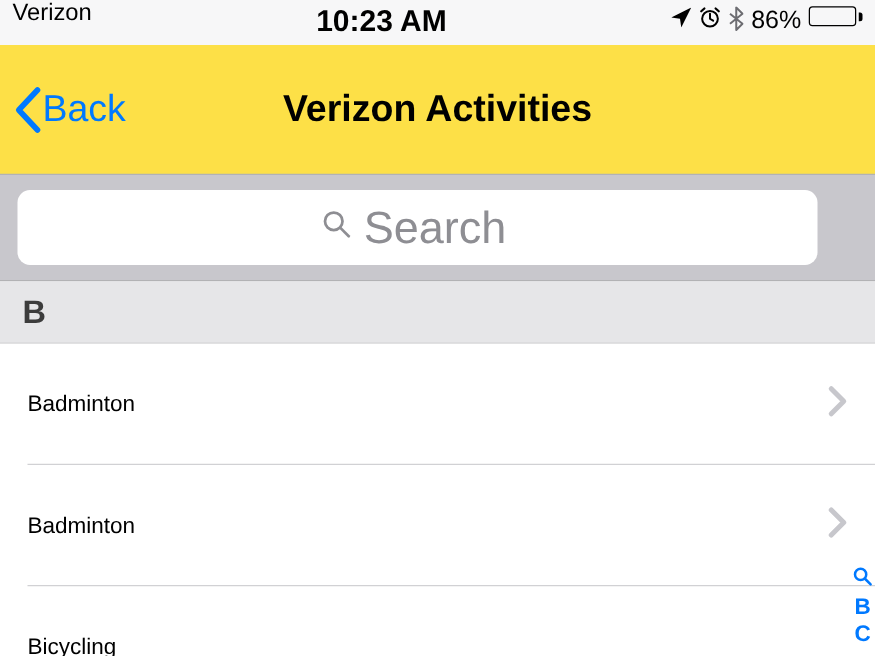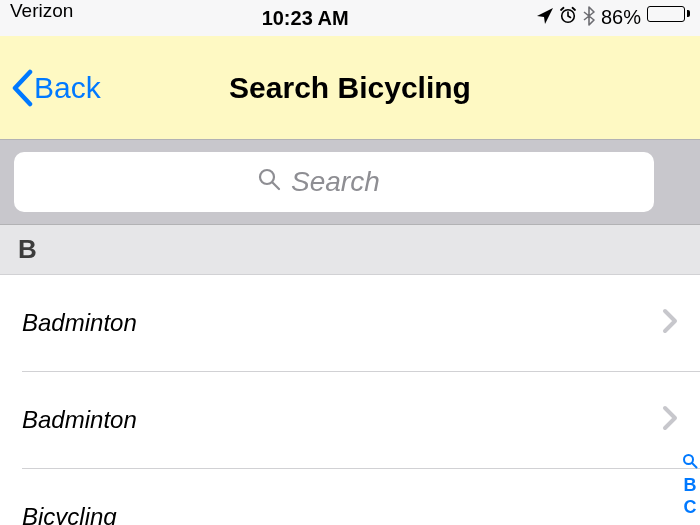--- a/index.html
+++ b/index.html
@@ -22,35 +22,35 @@
       font-size: 20px;
       font-weight: 500;
     }
     .status-left { display: flex; align-items: center; gap: 20px; flex-direction: column; }
     .status-right { display: flex; align-items: flex-start; gap: 6px; }
     .signal-dots { display: flex; gap: 3px; align-items: center; }
     .signal-dots span {
       width: 9px; height: 9px; border-radius: 50%; background: #000;
     }
     .carrier { font-size: 19px; }
-    .time { font-size: 20px; font-weight: 600; }
+    .time { font-size: 24px; font-weight: 600; }
     .battery { display: inline-flex; align-items: center; gap: 2px; }
     .battery-body {
       width: 38px; height: 16px; border: 1.5px solid #000; border-radius: 3px;
       position: relative;
     }
     .battery-fill {
       background: #000; height: 100%; width: 86%; border-radius:1px;
     }
     .battery-cap {
       width: 3px; height: 7px; background: #000; border-radius: 0 2px 2px 0;
     }
     .nav-bar {
       height: 104px;
-      background: #fef9c3;
+      background: #fde047;
       border-bottom: 1px solid #b2b2b4;
       display: flex;
       align-items: center;
       position: relative;
     }
     .back-btn {
       display: flex; align-items: center; color: #0079ff;
       font-size: 30px; padding-left: 10px; cursor: pointer;
       position: absolute; left: 0;
     }
@@ -68,42 +68,42 @@
     }
     .search-field {
       background: #fff; border-radius: 10px;
       height: 60px;
       display: flex; align-items: center; justify-content: center;
       color: #8e8e93; font-size: 28px;
       gap: 10px;
       width: 640px;
     }
     .search-field input {
-      border: none; outline: none; font-size: 28px; color: #000;
-      width: 120px; background: transparent; font-style: italic;
+      border: none; outline: none; font-size: 36px; color: #000;
+      width: 120px; background: transparent;
     }
     .search-field input::placeholder { color: #8e8e93; }
     .section-header {
       background: #e6e6e8;
       height: 50px;
       display: flex; align-items: center;
       padding: 0 18px;
       font-size: 26px; font-weight: 600;
       color: #3c3c3c;
       border-bottom: 1px solid #d1d1d4;
     }
     .list { background: #fff; }
     .list-row {
       display: flex; align-items: center; justify-content: space-between;
       padding: 0 22px;
       height: 96px;
       cursor: pointer;
     }
     .row-sep { border-bottom: 1px solid #d1d1d4; margin-left: 22px; }
-    .row-label { font-size: 24px; color: #000; font-style: italic; }
+    .row-label { font-size: 18px; color: #000; }
     .chev-right { color: #c7c7cc; }
     .index-bar {
       position: absolute;
       right: 2px;
       bottom: 8px;
       display: flex; flex-direction: column; align-items: center;
       color: #0079ff;
       font-size: 18px; font-weight: 600;
       gap: 2px;
     }
@@ -157,21 +157,21 @@
 
 <div class="nav-bar">
   <div class="back-btn">
     <span class="chev-left">
       <svg width="24" height="38" viewBox="0 0 24 38">
           <path d="M20 3L5 19l15 16" fill="none" stroke="#0079ff" stroke-width="4.5" stroke-linecap="round" stroke-linejoin="round"></path>
         </svg>
     </span>
     <span>Back</span>
   </div>
-  <div class="nav-title">Search Bicycling</div>
+  <div class="nav-title">Verizon Activities</div>
 </div>
 
 <div class="search-wrap">
   <div class="search-field">
     <span>
       <svg width="24" height="24" viewBox="0 0 24 24">
           <circle cx="10" cy="10" r="7" fill="none" stroke="#8e8e93" stroke-width="2.2"></circle>
           <path d="M15.5 15.5L22 22" stroke="#8e8e93" stroke-width="2.2" stroke-linecap="round"></path>
         </svg>
     </span>

